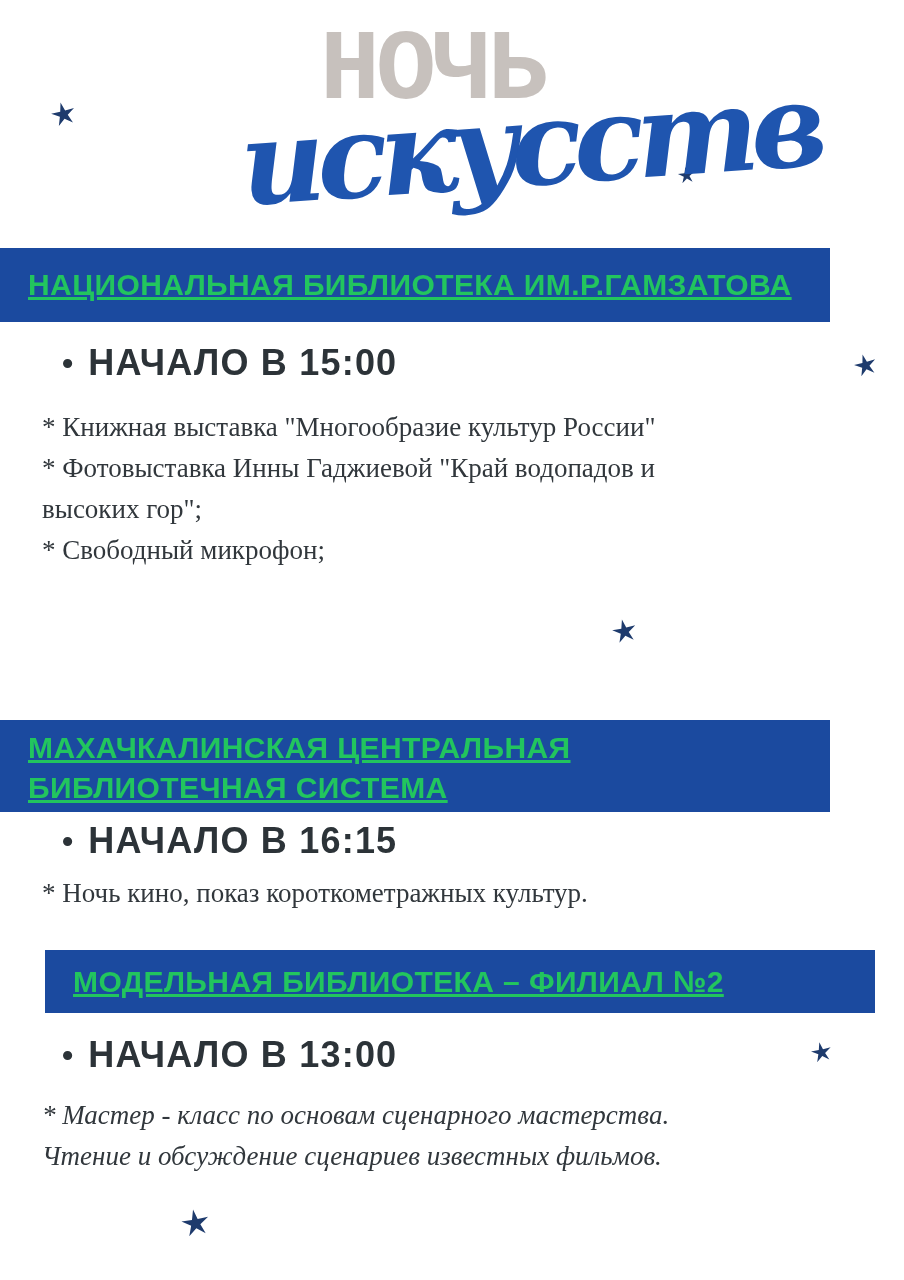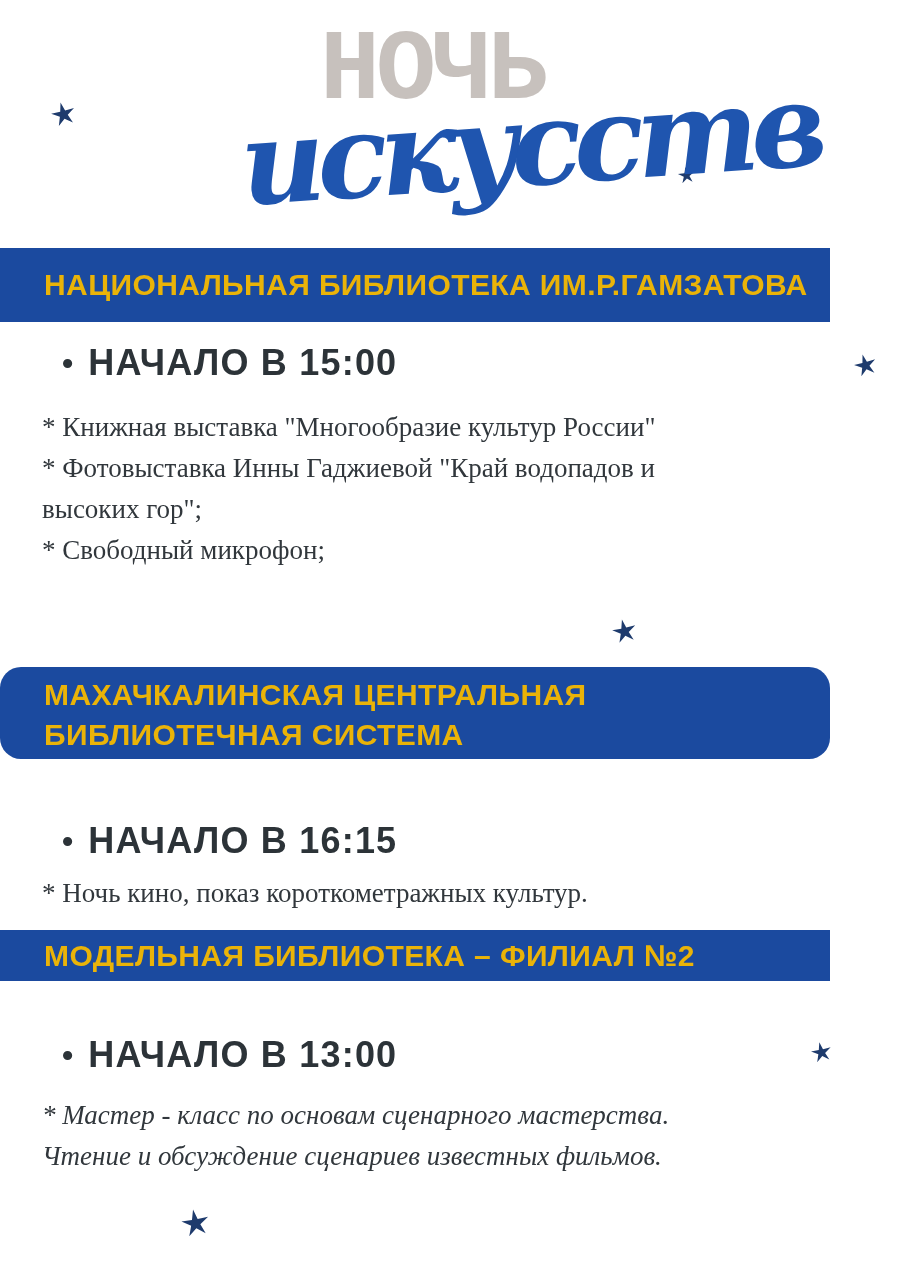--- a/index.html
+++ b/index.html
@@ -36,31 +36,31 @@
   .s2 { left: 677px; top: 166px;  width: 19px; height: 19px; transform: rotate(-8deg); }
   .s3 { left: 853px; top: 353px;  width: 25px; height: 25px; transform: rotate(-15deg); }
   .s4 { left: 611px; top: 618px;  width: 27px; height: 27px; transform: rotate(-12deg); }
   .s5 { left: 810px; top: 1041px; width: 23px; height: 23px; transform: rotate(-12deg); }
   .s6 { left: 180px; top: 1208px; width: 31px; height: 31px; transform: rotate(-10deg); }
 
   
   .banner {
     position: absolute; left: 0; width: 830px;
     background: var(--banner, #1b4a9f);
-    color: #eab308;
+    color: #22c55e;
     display: flex; flex-direction: column; justify-content: center;
-    padding-left: 44px; box-sizing: border-box;
+    padding-left: 28px; box-sizing: border-box; text-decoration: underline;
   }
   .banner-line {
     font-weight: bold; font-size: 30px; line-height: 40px;
     letter-spacing: 0.4px; white-space: nowrap;
   }
   .b1 { top: 248px; height: 74px; }
-  .b2 { top: 667px; height: 92px; padding-top: 4px; border-radius: 21px; }
-  .b3 { top: 930px; height: 51px; }
+  .b2 { top: 720px; height: 92px; padding-top: 4px; }
+  .b3 { top: 950px; height: 63px; margin-left: 45px; }
 
   
   .start-row {
     position: absolute; left: 62px;
     display: flex; align-items: center; gap: 15px;
     color: var(--heading, #2c3338);
   }
   .start-row .bullet { font-size: 32px; line-height: 30px; font-weight: bold; }
   .start-row .start-label {
     font-weight: bold; font-size: 36px; line-height: 30px; letter-spacing: 1.2px;

